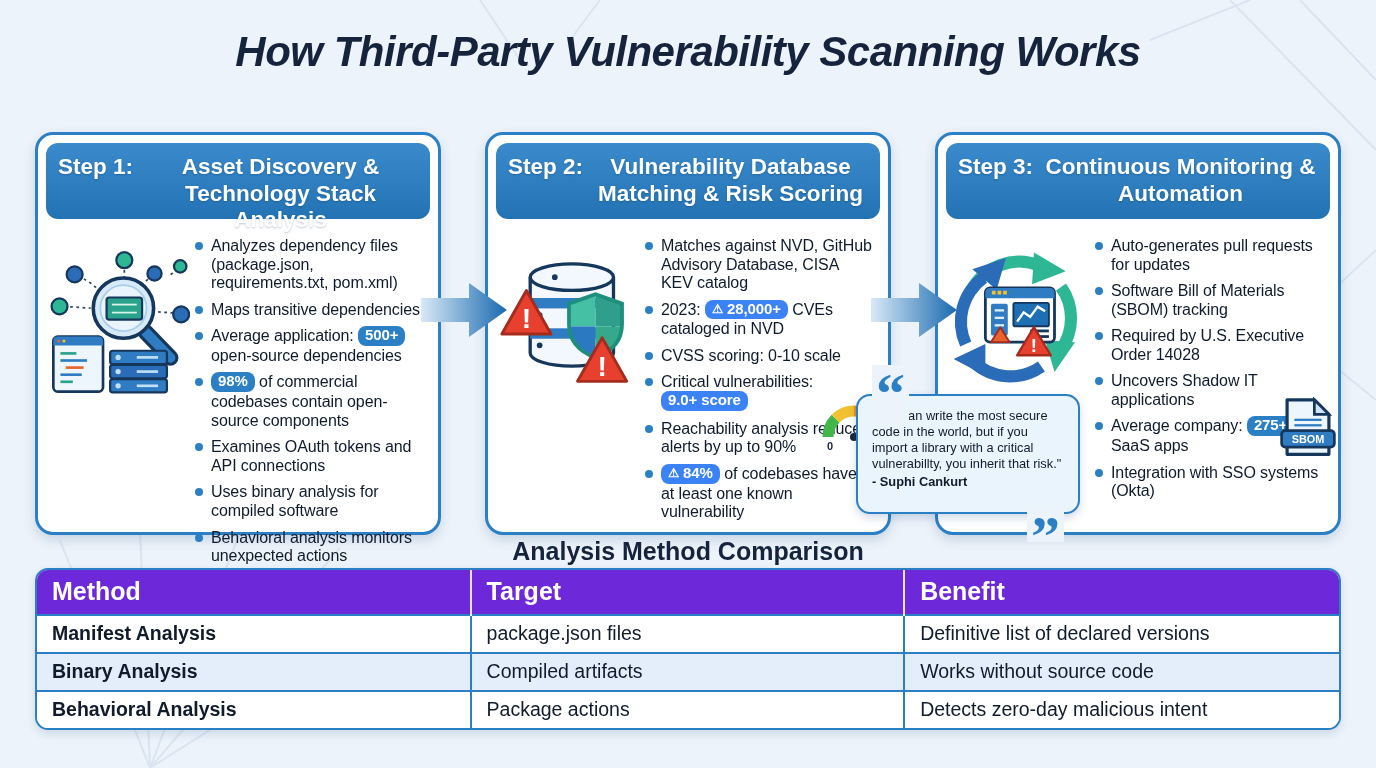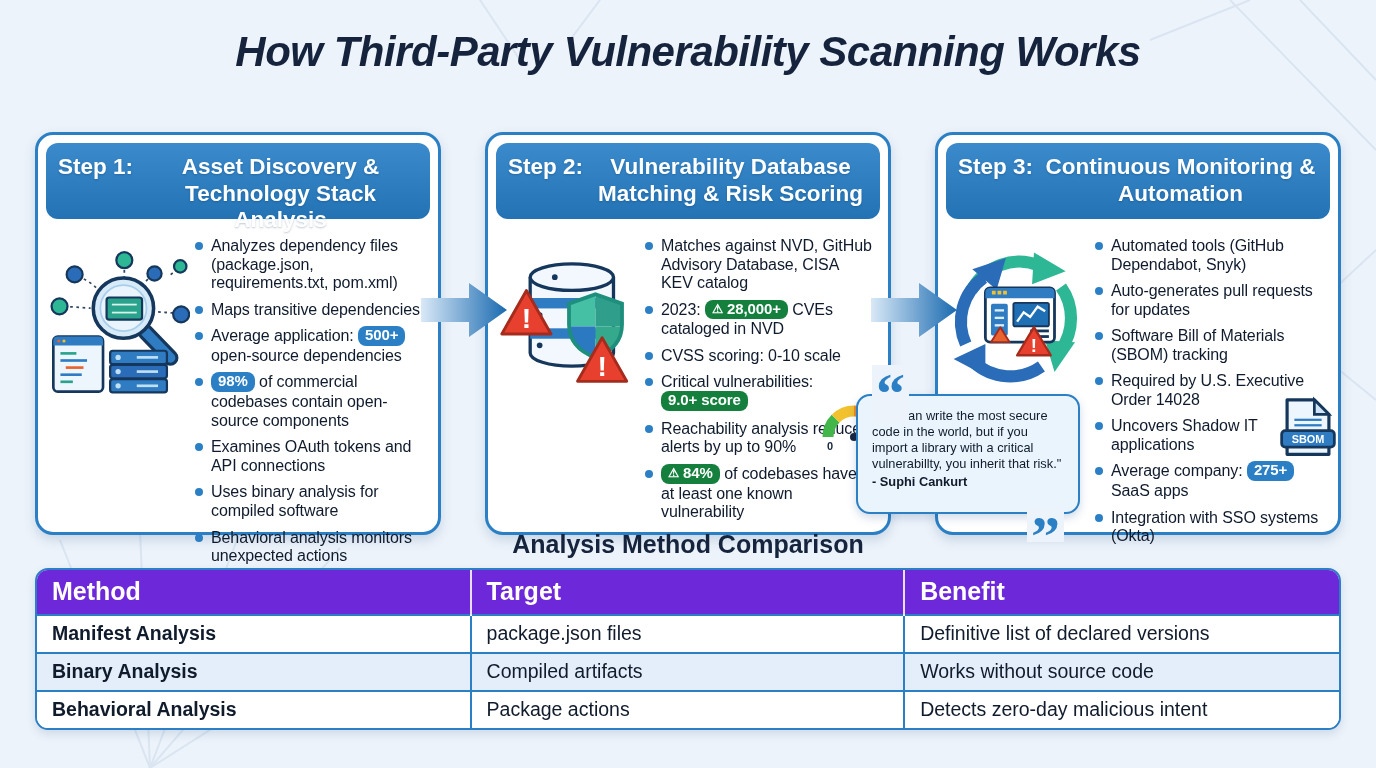--- a/index.html
+++ b/index.html
@@ -43,42 +43,42 @@
     color:#0f1b2d;font-weight:500;letter-spacing:-0.1px;
   }
   .bullets li::before{
     content:"";position:absolute;left:1px;top:5px;width:8px;height:8px;border-radius:50%;background:#2b7fc4;
   }
   .badge{
     display:inline-block;border-radius:8px;padding:0 7px 1px 7px;font-weight:bold;color:#fff;
     font-size:15px;line-height:1.25;transform:translateY(-1px);white-space:nowrap;
   }
   .badge.blue{background:#2b7fc4;}
-  .badge.red,.badge.red-warn{background:#15803d;}
+  .badge.red,.badge.red-warn{background:#3b82f6;}
   .badge .warn{font-size:12.5px;margin-right:4px;position:relative;top:-1px;}
   
   .gauge{position:absolute;right:-10px;top:172px;width:88px;height:56px;}
   .sbom{position:absolute;right:0px;top:168px;width:60px;height:66px;}
   
   .flow-arrow{position:absolute;top:281px;width:88px;height:58px;z-index:2;}
   .a1{left:421px}.a2{left:871px}
   
   .quote-box{
     position:absolute;left:856px;top:394px;width:224px;height:120px;z-index:3;
     background:#eaf4fd;border:2.5px solid #2b7fc4;border-radius:14px;
     padding:12px 12px 6px 14px;box-shadow:0 4px 10px rgba(27,77,134,.2);
   }
   .quote-text{font-size:12.8px;line-height:1.24;font-weight:500;color:#0f1b2d;margin:0;}
   .quote-author{font-size:12.8px;font-weight:bold;color:#0f1b2d;margin-top:3px;}
   .qmark{position:absolute;font-family:"Liberation Serif", serif;font-weight:bold;color:#2b7fc4;line-height:1;}
   .qmark.open{top:-31px;left:14px;font-size:58px;background:#edf3fa;padding:0 4px;}
   .qmark.close{bottom:-30px;right:14px;font-size:58px;background:#edf3fa;padding:0 4px;height:34px;overflow:hidden;}
   
   .table-title{
-    position:absolute;top:530px;left:0;right:0;margin:0;text-align:center;
+    position:absolute;top:530px;left:0;right:0;margin:7px;text-align:center;
     font-size:25px;font-weight:bold;color:#15233d;z-index:1;
   }
   .table-wrap{
     position:absolute;left:35px;top:568px;width:1306px;z-index:1;
     border:2.5px solid #2b7fc4;border-radius:13px;overflow:hidden;background:#fff;
     box-shadow:0 4px 10px rgba(27,77,134,.15);
   }
   table.cmp{width:100%;border-collapse:collapse;}
   .cmp th{
     background:#6d28d9;color:#fff;font-size:25px;font-weight:bold;text-align:left;
@@ -263,21 +263,20 @@
             <polyline points="74,82 81,72 88,77 96,66 104,71" fill="none" stroke="#ffffff" stroke-width="2.5"></polyline>
             <line x1="88" y1="92" x2="108" y2="92" stroke="#16375c" stroke-width="3"></line>
             <line x1="88" y1="98" x2="108" y2="98" stroke="#16375c" stroke-width="3"></line>
             <path d="M56 88 L66 104 L46 104 Z" fill="#e8632e" stroke="#a52b1d" stroke-width="2" stroke-linejoin="round"></path>
             <path d="M92 88 L110 118 L74 118 Z" fill="#e8402e" stroke="#a52b1d" stroke-width="2.5" stroke-linejoin="round"></path>
             <text x="92" y="114" text-anchor="middle" font-family="Liberation Sans, sans-serif" font-size="20" font-weight="bold" fill="#ffffff">!</text>
           </g>
         </svg>
       </div>
       <ul class="bullets">
-          <li>Automated tools (GitHub Dependabot, Snyk)</li>
           <li>Auto-generates pull requests for updates</li>
           <li>Software Bill of Materials (SBOM) tracking</li>
           <li>Required by U.S. Executive Order 14028</li>
           <li>Uncovers Shadow IT applications</li>
           <li>Average company: <span class="badge blue">275+</span> SaaS apps</li>
           <li>Integration with SSO systems (Okta)</li>
         </ul>
       <svg class="sbom" viewBox="0 0 66 70">
         <path d="M10 4 L40 4 L56 20 L56 64 L10 64 Z" fill="#eef6fd" stroke="#16375c" stroke-width="3.5" stroke-linejoin="round"></path>
         <path d="M40 4 L56 20 L40 20 Z" fill="#cfe4f5" stroke="#16375c" stroke-width="3"></path>

